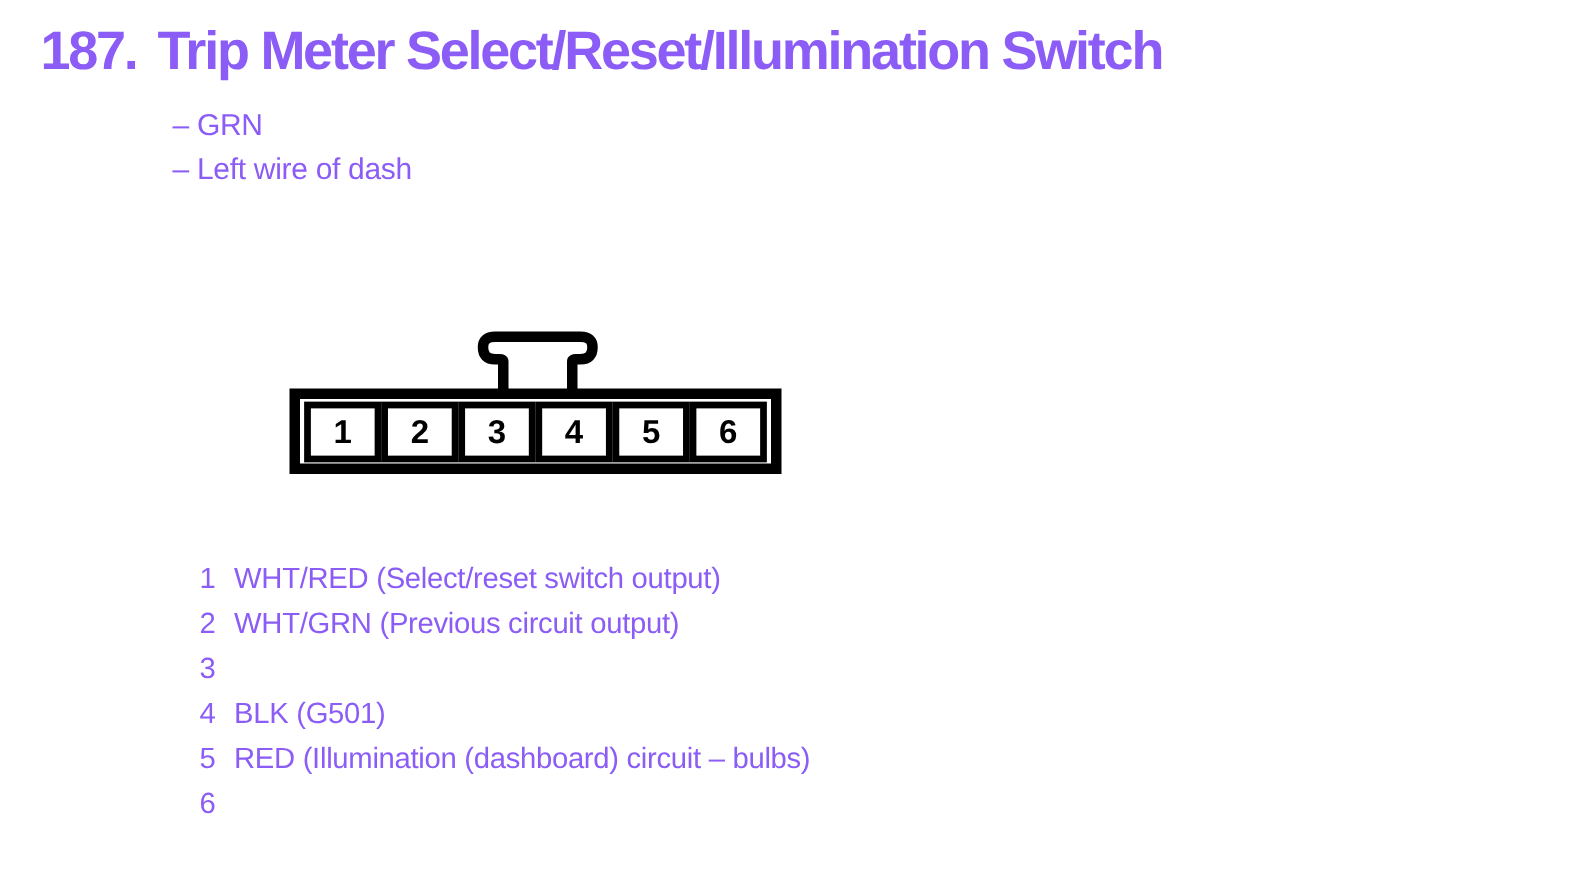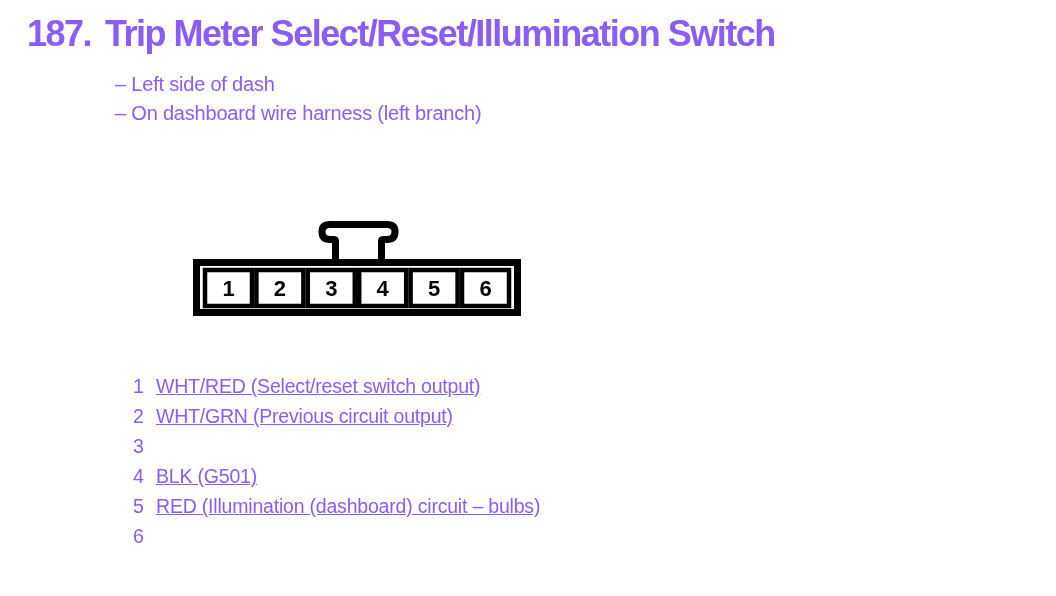--- a/index.html
+++ b/index.html
@@ -56,35 +56,35 @@
     position: absolute;
     left: 133px;
     top: 371px;
     font-size: 19.5px;
     line-height: 30px;
     letter-spacing: -0.2px;
     white-space: nowrap;
   }
   .pinout-row { display: flex; }
   .pin-num { min-width: 14px; text-align: left; }
-  .pin-desc { margin-left: 9px; text-decoration: underline; }
+  .pin-desc { margin-left: 9px; }
 </style>
 </head>
 <body>
 
 <div class="page">
 
   <div class="title-row">
     <span>187.</span>
     <span>Trip Meter Select/Reset/Illumination Switch</span>
   </div>
 
   <div class="notes">
-    <div>– Left side of dash</div>
-    <div>– On dashboard wire harness (left branch)</div>
+    <div>– GRN</div>
+    <div>– Left wire of dash</div>
   </div>
 
   <svg class="connector-svg" width="340" height="106" viewBox="0 0 340 106">
 
     <path d="M 147.5 53 L 147.5 29 Q 147.5 27.5 145 27.5 L 142 27.5
              Q 134 27.5 134 19.5 Q 134 12.5 142 12.5
              L 199 12.5 Q 207 12.5 207 19.5 Q 207 27.5 199 27.5
              L 196 27.5 Q 193.5 27.5 193.5 29 L 193.5 53" fill="#ffffff" stroke="#000000" stroke-width="7"></path>
 
     <rect x="8.5" y="50.5" width="321" height="50" fill="#ffffff" stroke="#000000" stroke-width="7"></rect>

